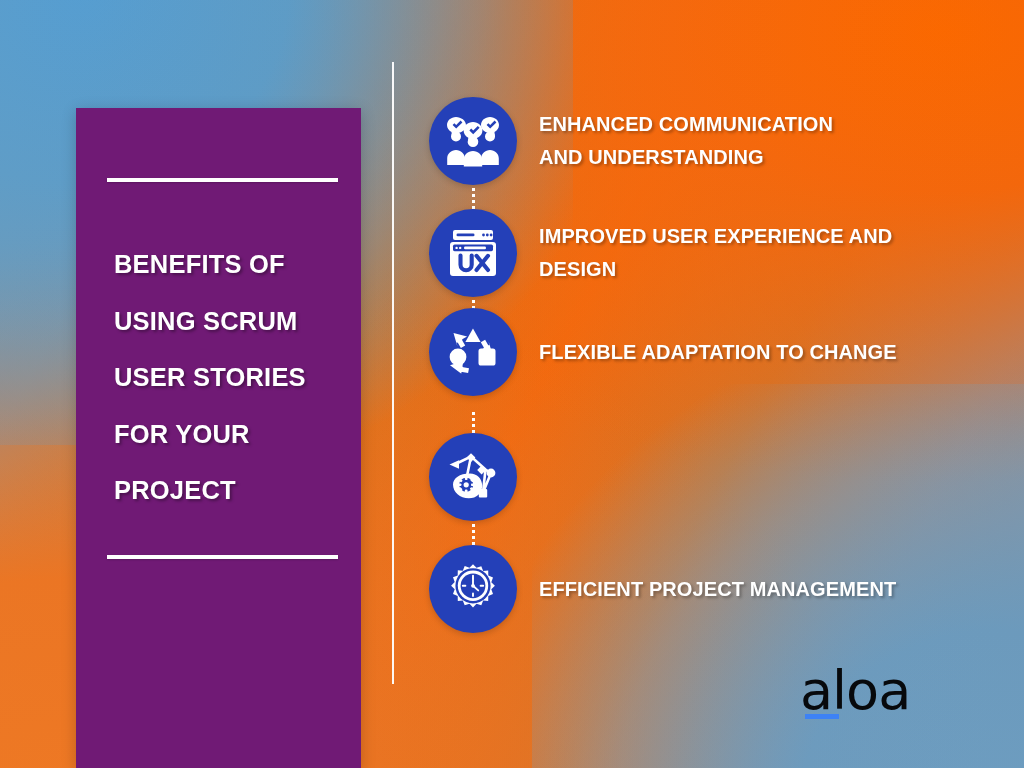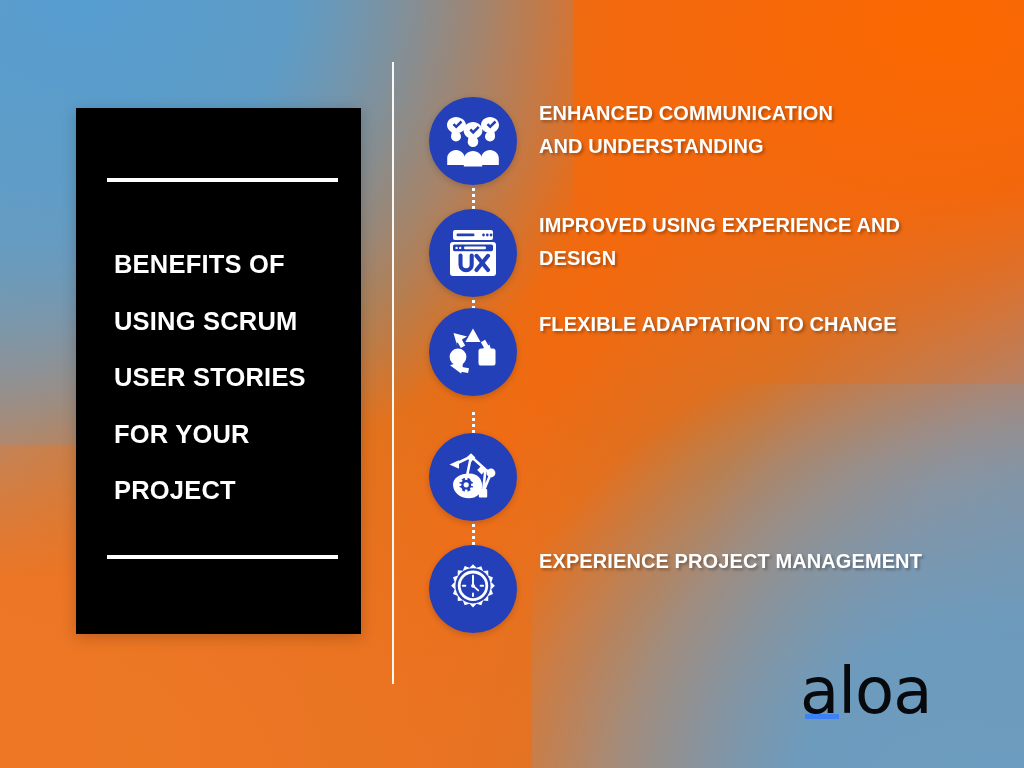--- a/index.html
+++ b/index.html
@@ -33,22 +33,22 @@
   }
   .bg-grain {
     position:absolute; inset:0;
     background:linear-gradient(90deg, rgba(255,255,255,0.02), rgba(0,0,0,0.02));
   }
 
   
   #title-panel {
     position:absolute;
     left:76px; top:108px;
-    width:285px; height:526px;
-    background:#000000;
+    width:285px; height:660px;
+    background:#701a75;
     box-shadow:0 3px 14px rgba(0,0,0,0.20);
   }
   .rule {
     position:absolute; left:31px;
     width:231px; height:4px;
     background:#ffffff;
     box-shadow:0 1px 2px rgba(0,0,0,0.18);
   }
   .rule.top { top:70px; }
   .rule.bottom { top:447px; }
@@ -74,21 +74,21 @@
   }
 
   
   #benefits { position:absolute; left:0; top:0; width:1024px; height:768px; }
   .benefit-row {
     position:absolute;
     left:429px;
     width:520px;
     height:88px;
     display:flex;
-    align-items:flex-start;
+    align-items:center;
   }
   .icon-circle {
     position:relative;
     flex:0 0 auto;
     width:88px; height:88px;
     border-radius:50%;
     background:#2440b8;
     display:flex; align-items:center; justify-content:center;
     box-shadow:0 2px 6px rgba(0,0,0,0.18);
   }
@@ -116,21 +116,21 @@
   }
 
   
   #logo {
     position:absolute;
     left:800px; top:662px;
     width:140px; height:66px;
   }
   #logo-word {
     font-family:"DejaVu Sans", sans-serif;
-    font-size:64px;
+    font-size:54px;
     font-weight:400;
     color:#07090c;
     letter-spacing:-1px;
     line-height:58px;
   }
   #logo-underline {
     position:absolute;
     left:5px; top:52px;
     width:34px; height:5px;
     background:#3d82f5;
@@ -194,21 +194,21 @@
             <rect x="3" y="15" width="46" height="34" rx="3"></rect>
             <rect x="6" y="17.6" width="40" height="6.6" rx="1.6" fill="#2440b8"></rect>
             <circle cx="9.6" cy="20.9" r="1.2" fill="#ffffff"></circle>
             <circle cx="13.2" cy="20.9" r="1.2" fill="#ffffff"></circle>
             <rect x="17" y="19.6" width="22" height="2.6" rx="1.3" fill="#ffffff"></rect>
             <path d="M13.5 28.5v9.2c0 3.1 2.4 5.5 5.6 5.5s5.6-2.4 5.6-5.5v-9.2" fill="none" stroke="#2440b8" stroke-width="4.1" stroke-linecap="round"></path>
             <path d="M29.5 28.8 41 43M41 28.8 29.5 43" fill="none" stroke="#2440b8" stroke-width="4.1" stroke-linecap="round"></path>
           </svg>
         </span>
       </div>
-      <div class="benefit-label">IMPROVED USING EXPERIENCE AND
+      <div class="benefit-label">IMPROVED USER EXPERIENCE AND
 DESIGN</div>
     </div>
 
     <div class="connector" style="top:300px;"></div>
 
     <div class="benefit-row" style="top:308px;">
       <div class="icon-circle">
         <span>
           <svg width="52" height="52" viewBox="0 0 52 52" fill="#ffffff" aria-hidden="true">
             <path d="M26 2.5 33.6 16H18.4z"></path>
@@ -266,21 +266,21 @@
             <circle cx="26" cy="22.8" r="15.2" fill="#ffffff"></circle>
             <circle cx="26" cy="22.8" r="12.4" fill="#2440b8"></circle>
             <g stroke="#ffffff" stroke-width="1.9" stroke-linecap="round">
               <path d="M26 12.6v2.6M26 30.4v2.6M15.8 22.8h2.6M33.6 22.8h2.6"></path>
               <path d="M26 22.8v-7.6M26 22.8l5.2 4.6"></path>
             </g>
             <circle cx="26" cy="22.8" r="1.9" fill="#ffffff"></circle>
           </svg>
         </span>
       </div>
-      <div class="benefit-label">EXPERIENCE PROJECT MANAGEMENT</div>
+      <div class="benefit-label">EFFICIENT PROJECT MANAGEMENT</div>
     </div>
 
   </div>
 
   <div id="logo">
     <div id="logo-word">aloa</div>
     <div id="logo-underline"></div>
   </div>
 
 </div>

